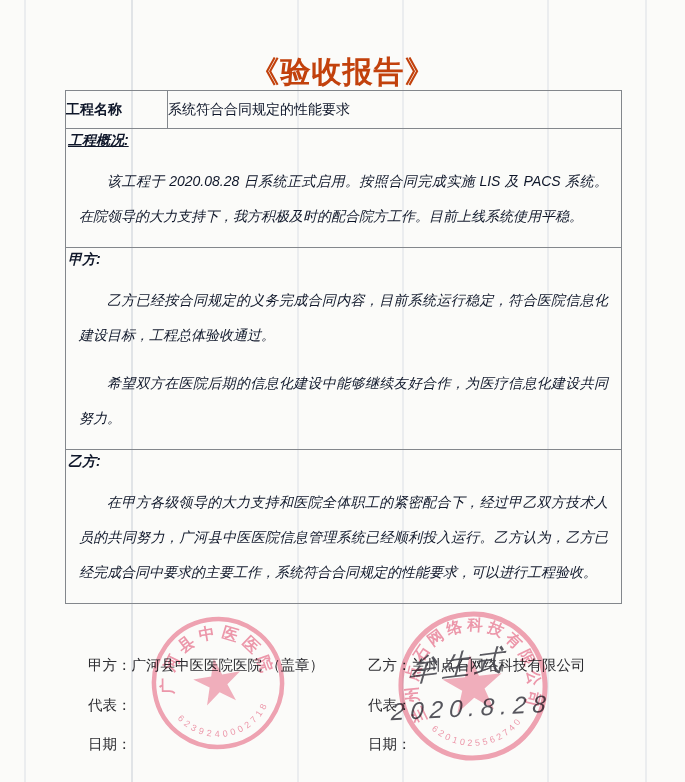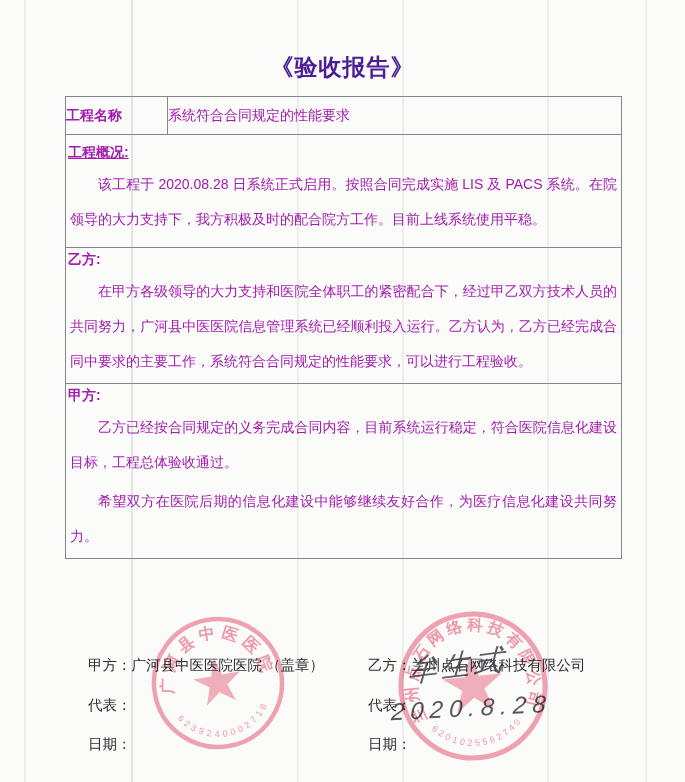--- a/index.html
+++ b/index.html
@@ -9,37 +9,37 @@
     background:#fbfbf9;
     overflow:hidden;
     font-family:"Liberation Sans","DejaVu Sans",sans-serif;
     color:#2d2d31;
   }
   .streak{position:absolute;top:0;bottom:0;width:2px;background:rgba(200,206,216,.30);}
   .s1{left:24px}.s2{left:131px;background:rgba(185,192,203,.38)}.s3{left:297px}.s4{left:402px}.s5{left:547px}.s6{left:645px}
 
   .title{
     position:absolute;top:52px;left:0;right:0;
-    text-align:center;font-size:23px;font-weight:bold;
-    letter-spacing:1px;color:#4c1d95;
+    text-align:center;font-size:30px;font-weight:bold;
+    letter-spacing:1px;color:#c2410c;
   }
 
   table.info{
-    position:absolute;left:65px;top:96px;
+    position:absolute;left:65px;top:90px;
     width:556px;border-collapse:collapse;table-layout:fixed;
-    font-size:14px;color:#a21caf;
+    font-size:14px;color:#0f172a;
   }
   table.info td{border:1px solid #83878c;padding:0;vertical-align:middle;}
   td.lbl{font-weight:bold;padding-left:12px;}
   td.val{padding-left:10px;}
   tr.r{height:38px;}
-  td.sec{vertical-align:top;padding:7px 10px 4px 8px;}
+  td.sec{vertical-align:top;padding:7px 10px 4px 8px;font-style:italic;}
   .sec h4{margin:0 0 2px 2px;font-size:14px;line-height:22px;font-weight:bold;}
   .sec h4.u{text-decoration:underline;}
-  .sec p{margin:4px;font-size:14px;line-height:35px;text-indent:2em;text-align:justify;}
+  .sec p{margin:13px;font-size:14px;line-height:35px;text-indent:2em;text-align:justify;}
   td.h5{height:112px;} td.h6{height:126px;} td.h7{height:128px;}
 
   .sig{position:absolute;font-size:14.5px;color:#2c2c30;white-space:nowrap;margin-top:31px;}
 
   .seal{position:absolute;opacity:.78;mix-blend-mode:multiply;}
   .seal-l{left:143px;top:608px;transform:rotate(-10deg);}
   .seal-r{left:388px;top:601px;transform:rotate(-6deg);}
 
   .hand{position:absolute;color:#44444c;}
   .hand-name{
@@ -76,30 +76,30 @@
       <td class="lbl">工程名称</td>
       <td class="val" colspan="3">系统符合合同规定的性能要求</td>
     </tr>
     <tr>
       <td class="sec h5" colspan="4">
         <h4 class="u">工程概况:</h4>
         <p>该工程于 2020.08.28 日系统正式启用。按照合同完成实施 LIS 及 PACS 系统。在院领导的大力支持下，我方积极及时的配合院方工作。目前上线系统使用平稳。</p>
       </td>
     </tr>
     <tr>
-      <td class="sec h6" colspan="4">
-        <h4>乙方:</h4>
-        <p>在甲方各级领导的大力支持和医院全体职工的紧密配合下，经过甲乙双方技术人员的共同努力，广河县中医医院信息管理系统已经顺利投入运行。乙方认为，乙方已经完成合同中要求的主要工作，系统符合合同规定的性能要求，可以进行工程验收。</p>
-      </td>
-    </tr>
-    <tr>
       <td class="sec h7" colspan="4">
         <h4>甲方:</h4>
         <p>乙方已经按合同规定的义务完成合同内容，目前系统运行稳定，符合医院信息化建设目标，工程总体验收通过。</p>
         <p>希望双方在医院后期的信息化建设中能够继续友好合作，为医疗信息化建设共同努力。</p>
+      </td>
+    </tr>
+    <tr>
+      <td class="sec h6" colspan="4">
+        <h4>乙方:</h4>
+        <p>在甲方各级领导的大力支持和医院全体职工的紧密配合下，经过甲乙双方技术人员的共同努力，广河县中医医院信息管理系统已经顺利投入运行。乙方认为，乙方已经完成合同中要求的主要工作，系统符合合同规定的性能要求，可以进行工程验收。</p>
       </td>
     </tr>
   </tbody>
     </table>
 
   <div class="sig" style="left:88px;top:625px;">甲方：广河县中医医院医院 （盖章）</div>
   <div class="sig" style="left:88px;top:665px;">代表：</div>
   <div class="sig" style="left:88px;top:704px;">日期：</div>
 
   <div class="sig" style="left:368px;top:625px;">乙方：兰州点石网络科技有限公司</div>

